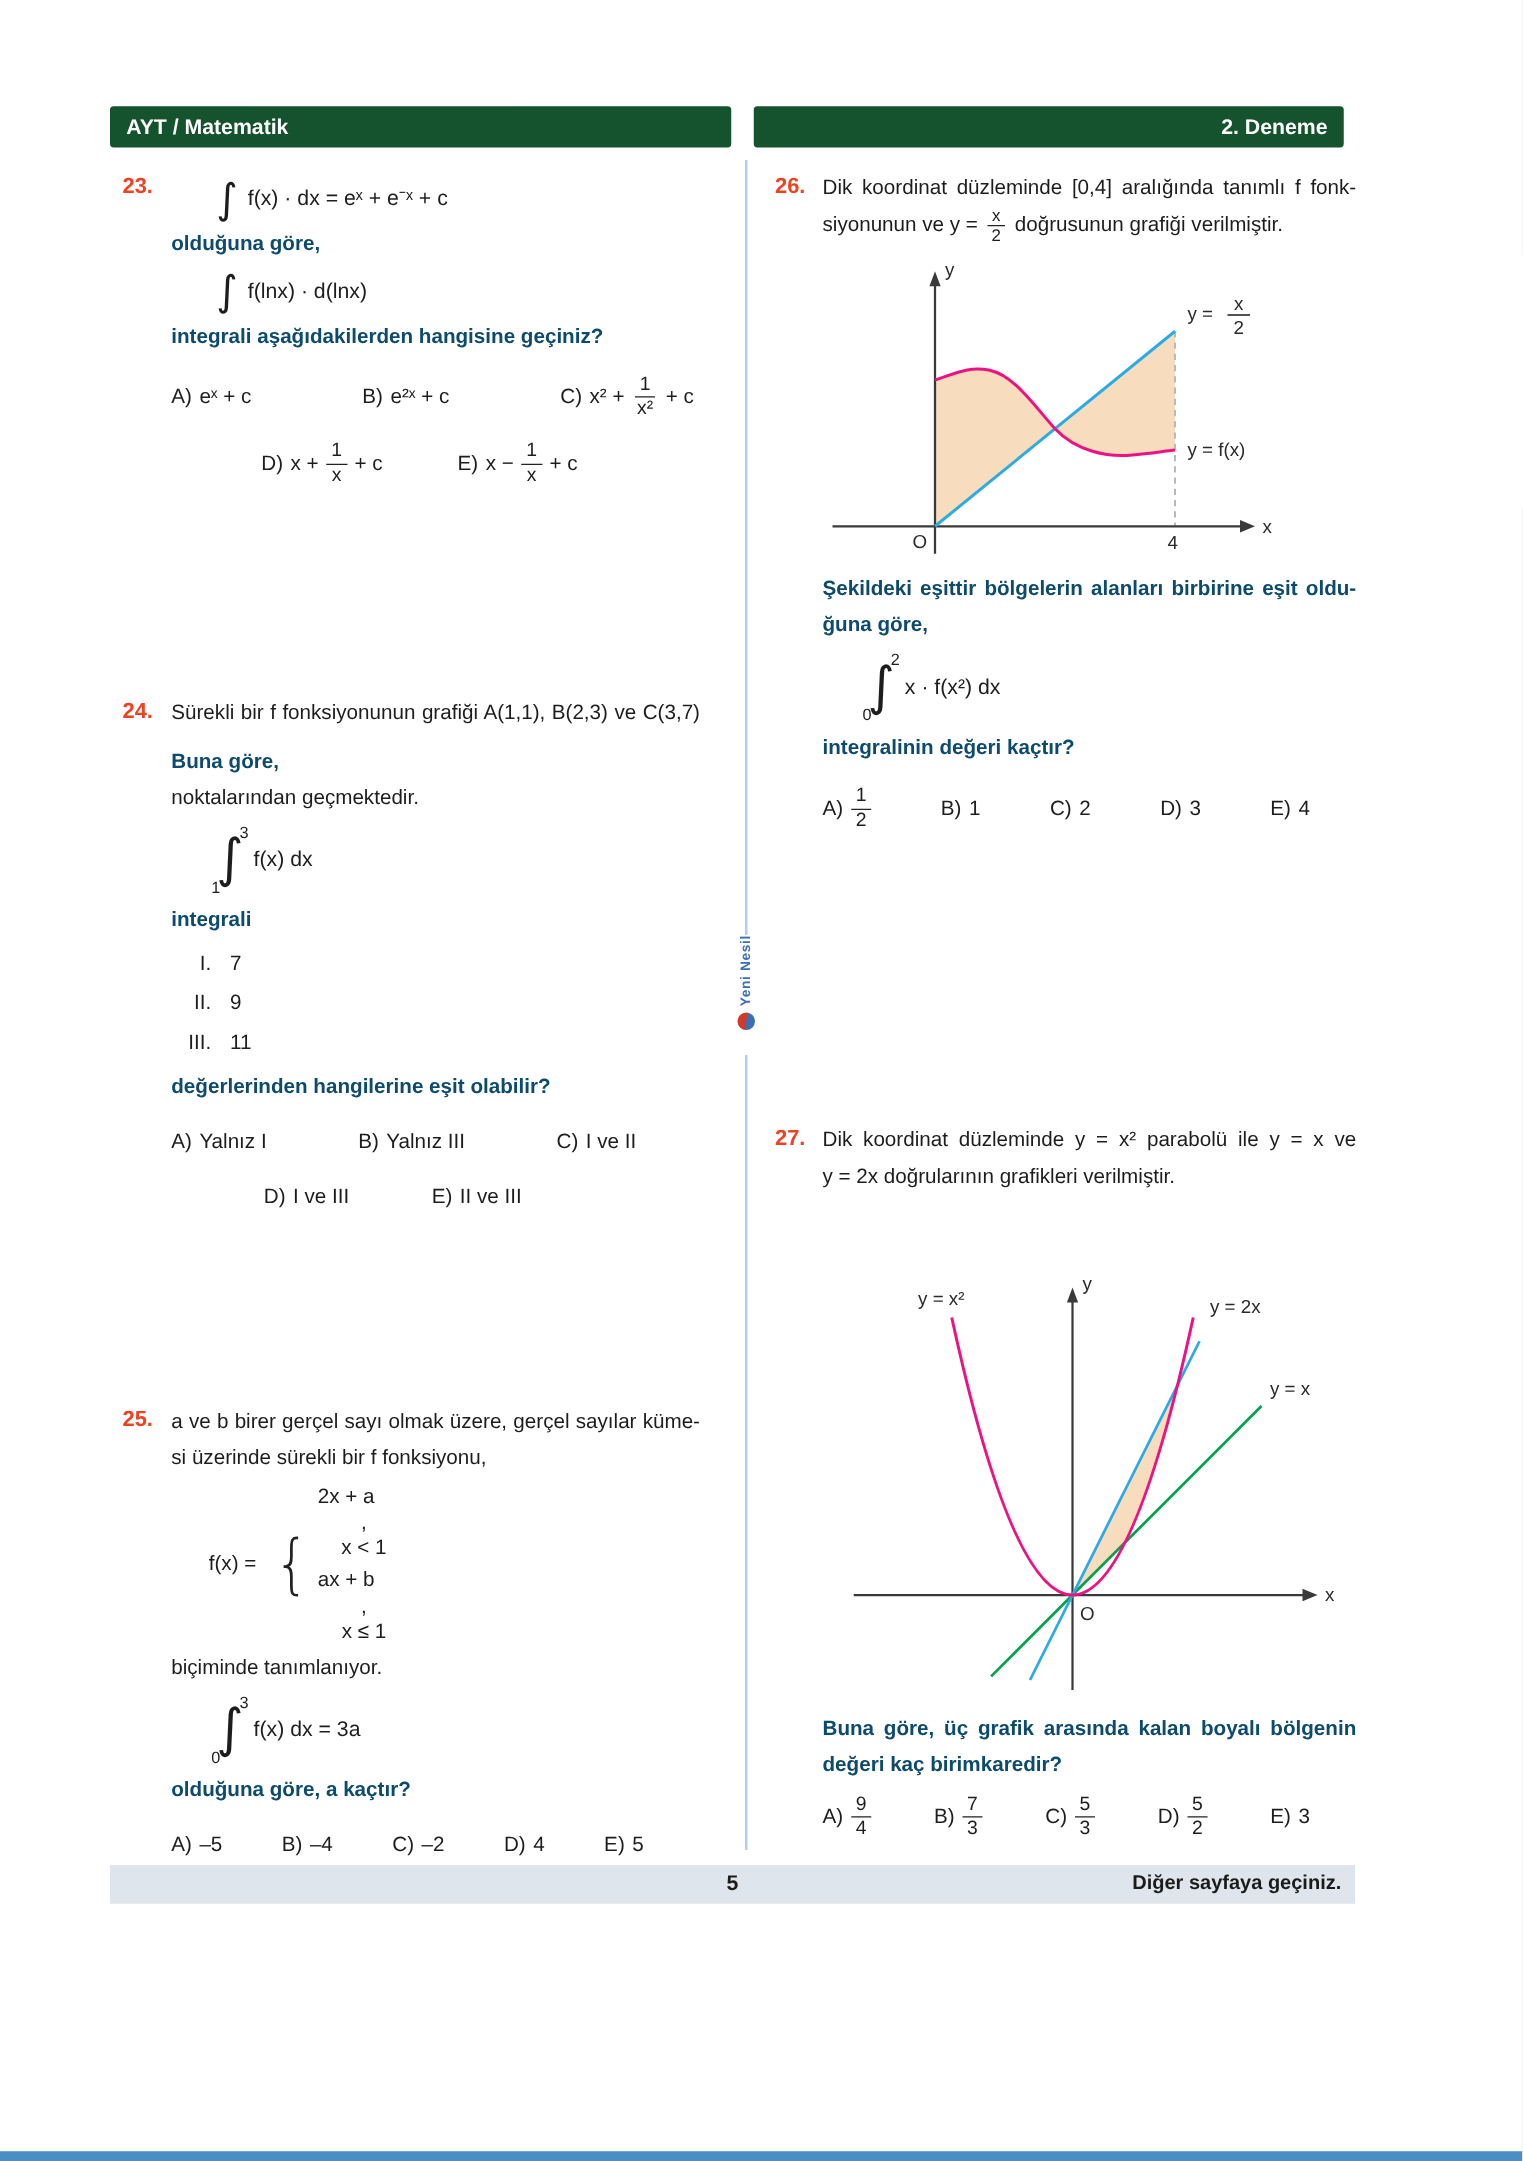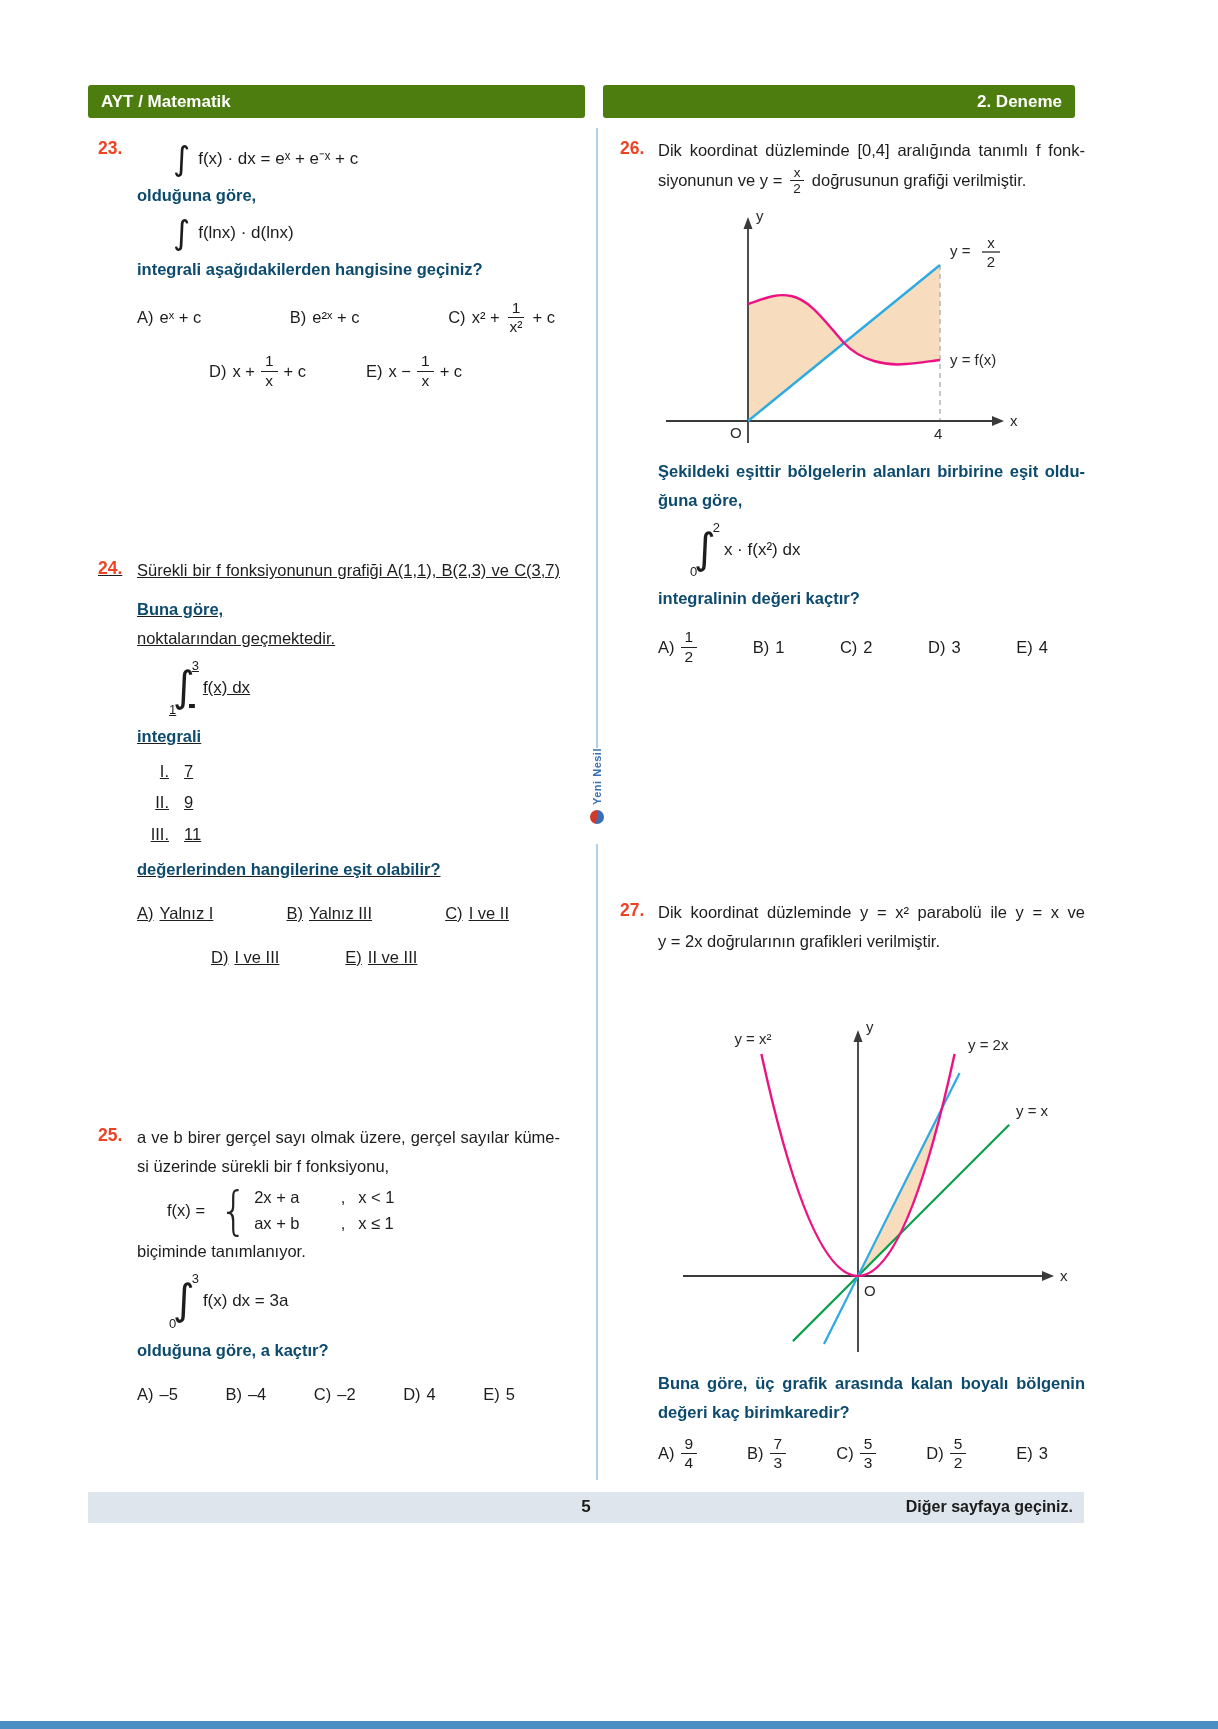--- a/index.html
+++ b/index.html
@@ -1,20 +1,20 @@
 <!DOCTYPE html>
 <html><head>
 <meta charset="utf-8">
 <style>
   html,body {margin:0; padding:0; background:#e9e9e9;}
   .page {position:relative; width:1218px; height:1729px; background:#ffffff;
          font-family:"Liberation Sans", sans-serif; color:#1d1d1d; overflow:hidden;}
 
   
-  .hbar {position:absolute; top:85px; height:33px; background:#4d7c0f; color:#fff;
+  .hbar {position:absolute; top:85px; height:33px; background:#14532d; color:#fff;
          font-weight:bold; font-size:17px; display:flex; align-items:center;
          box-sizing:border-box; border-radius:3px;}
   .hbar-left  {left:88px;  width:497px; padding-left:13px;}
   .hbar-right {left:603px; width:472px; justify-content:flex-end; padding-right:13px;}
 
   
   .divider {position:absolute; left:596px; top:128px; width:2px; height:1352px; background:#aed0e9;}
   .brand {position:absolute; left:583px; top:748px; width:28px; height:96px; background:#fff;
           display:flex; flex-direction:column; align-items:center; z-index:3;}
   .brand-text {writing-mode:vertical-rl; transform:rotate(180deg); font-size:11px;
@@ -26,21 +26,21 @@
   .col {position:absolute; top:136px;}
   .col-left  {left:98px;  width:462px;}
   .col-right {left:620px; width:465px;}
 
   .q {display:grid; margin:0;}
   .col-left  .q {grid-template-columns:39px 1fr;}
   .col-right .q {grid-template-columns:38px 1fr;}
   .qnum {color:#ee4323; font-weight:bold; font-size:17.5px; line-height:1.45;}
   .qbody {font-size:16.5px; line-height:1.75; color:#1d1d1d;}
 
-  .q24 {margin-top:166px;text-decoration:underline;}
+  .q24 {margin-top:166px;}
   .q25 {margin-top:152px;}
   .q27 {margin-top:232px;}
 
   .qtext {margin:0;}
   .jline {text-align:justify; text-align-last:justify;}
   .bold {font-weight:bold; color:#0c4a6e;} .mt10 {margin-top:10px;}
 
   
   .formula {display:flex; align-items:center; margin:6px 0 6px 36px;}
   .int-stack {display:flex; flex-direction:column; align-items:center; line-height:1;}
@@ -56,21 +56,21 @@
          vertical-align:middle; line-height:1.2; font-size:15.5px;}
   .frac .num {padding:0 4px; border-bottom:1.5px solid #222;}
   .frac .den {padding:0 4px;}
   .frac.small {font-size:13.5px; line-height:1.15;}
 
   
   .pw {display:flex; align-items:center; margin:6px 0 4px 30px;}
   .pw-brace {font-size:52px; font-weight:300; line-height:.85; margin:0 4px 0 12px;
              font-family:"DejaVu Sans", sans-serif; transform:scaleX(.85); color:#222;}
   .pw-cases {display:flex; flex-direction:column; gap:5px; font-size:16.5px; line-height:1.25;}
-  .pw-row {display:flex; align-items:center;}
+  .pw-row {display:flex; align-items:center;flex-direction:column;}
   .pw-expr {width:74px;}
   .pw-sep  {width:30px; text-align:center;}
 
   
   .ritem {display:flex; margin-top:9px; line-height:1.35;}
   .rnum {width:32px; text-align:right;}
   .rval {margin-left:15px;}
 
   
   .optrow {display:flex; align-items:center; margin-top:15px; font-size:16.5px;}

